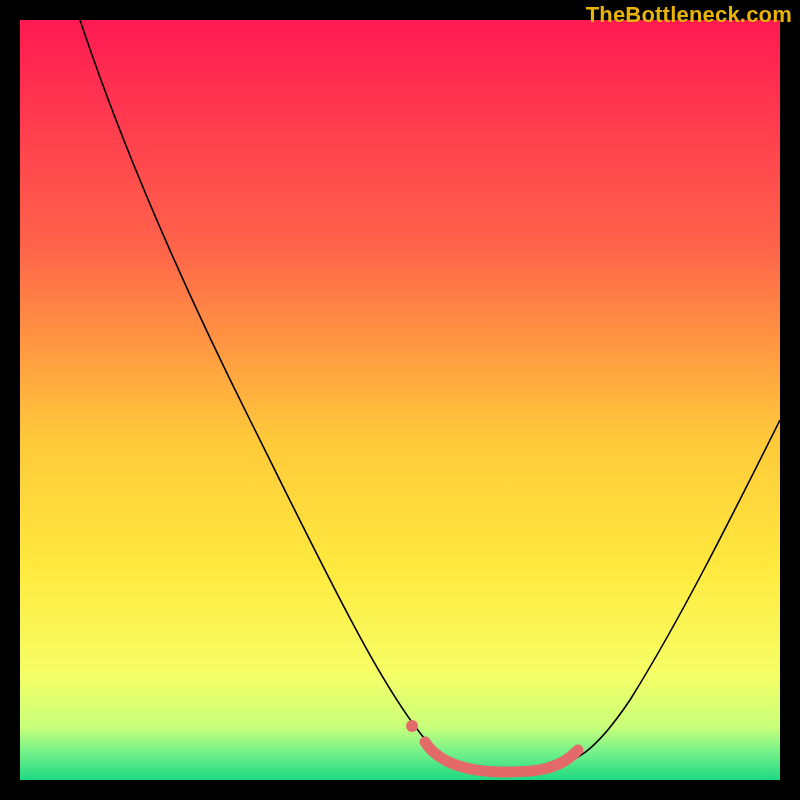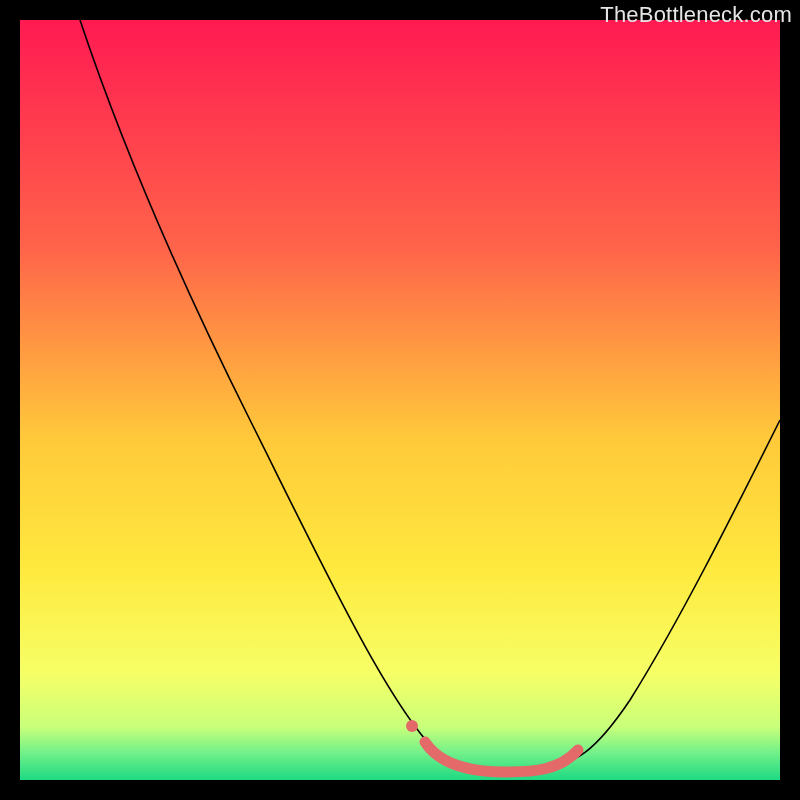--- a/index.html
+++ b/index.html
@@ -23,23 +23,23 @@
     position: absolute;
     left: 0;
     top: 0;
     width: 760px;
     height: 760px;
   }
   .watermark {
     position: absolute;
     top: 2px;
     right: 8px;
-    color: #e5e5e5;
+    color: #eab308;
     font-size: 22px;
-    font-weight: 400;
+    font-weight: 700;
     letter-spacing: 0.2px;
     user-select: none;
   }
   svg {
     display: block;
   }
 </style>
 </head>
 <body>
 

